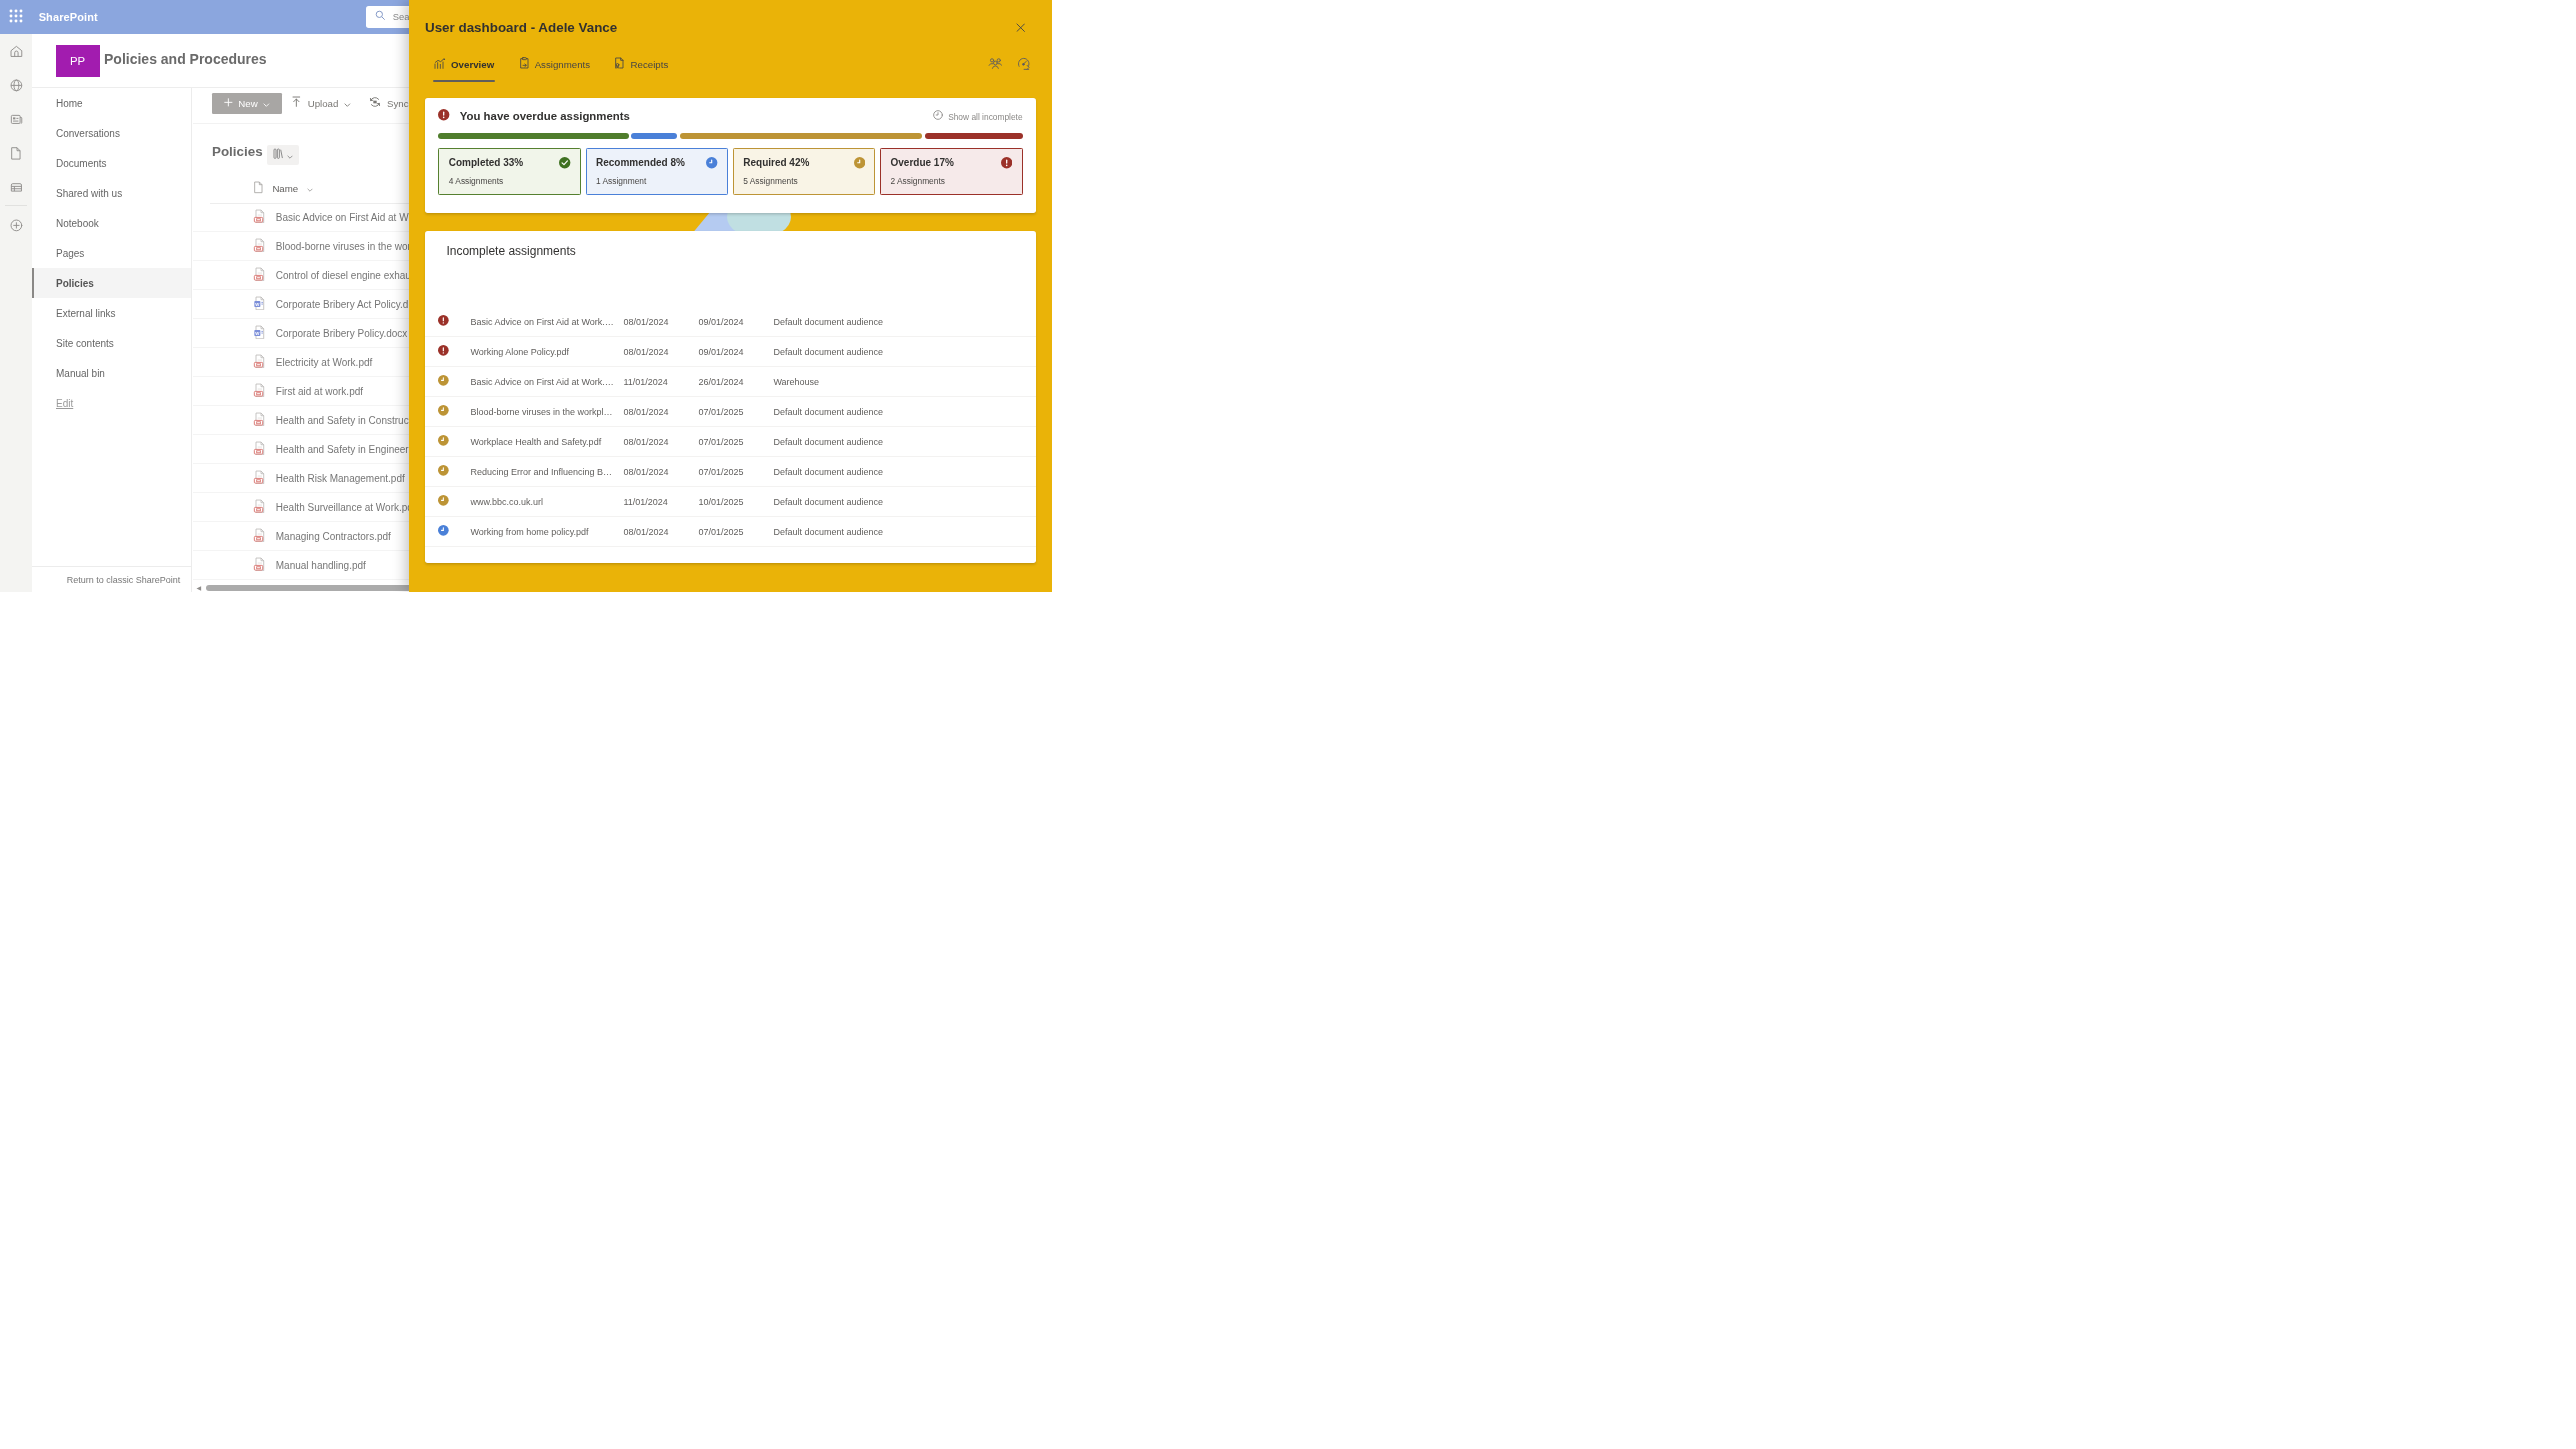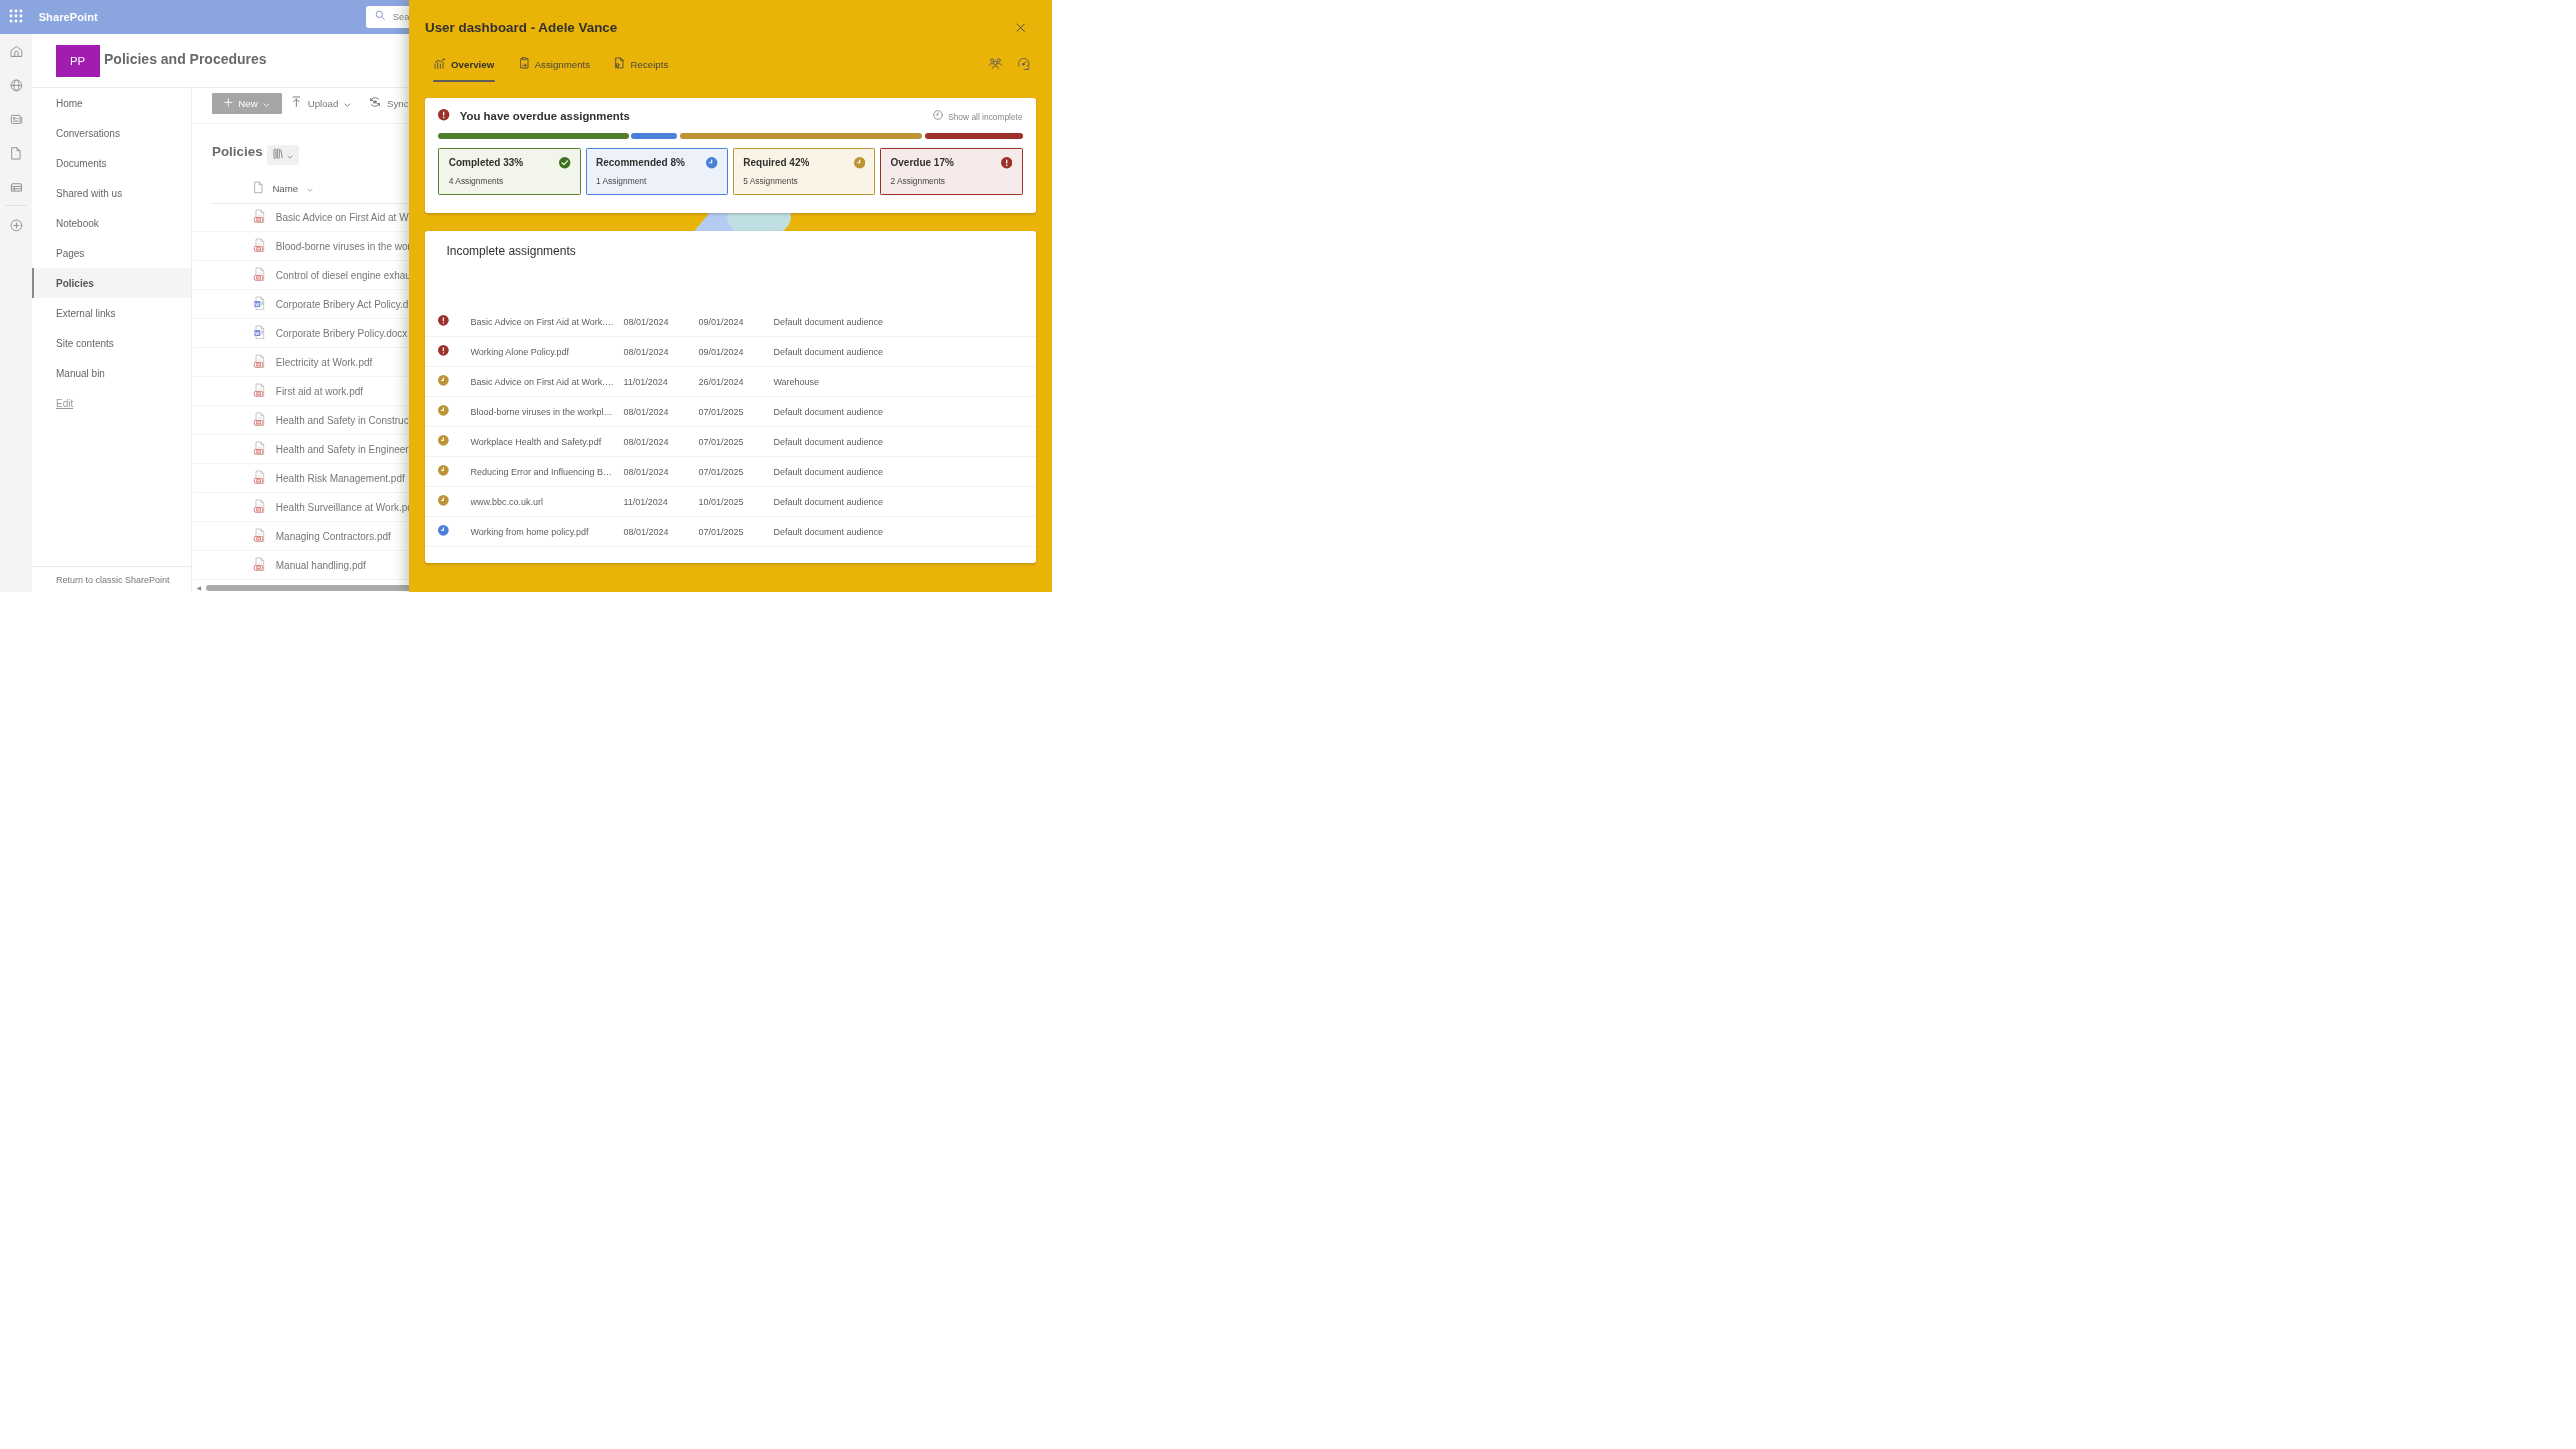--- a/index.html
+++ b/index.html
@@ -26,21 +26,21 @@
   
   .site-header { position:absolute; left:32px; top:34px; right:0; height:54px; background:#fff; border-bottom:0.7px solid #ededed; z-index:1; }
   .site-logo { position:absolute; left:23.5px; top:10.7px; width:44px; height:32px; background:#a21caf; color:#fff; font-size:11.4px; display:flex; align-items:center; justify-content:center; }
   .site-title { position:absolute; left:72px; top:17.4px; font-size:14px; font-weight:600; color:#6a6a6a; white-space:nowrap; }
 
   
   .sidebar { position:absolute; left:32px; top:88px; width:160px; height:504px; background:#fff; border-right:0.7px solid #ececec; z-index:1; }
   .nav-item { display:flex; align-items:center; height:30px; padding-left:24px; font-size:10px; color:#666; cursor:pointer; text-decoration:none; }
   .nav-item.active { background:#f4f4f4; border-left:2px solid #8a8886; padding-left:22px; color:#555; font-weight:700; }
   .nav-item.muted .nav-label { color:#9a9a9a;text-decoration:underline; }
-  .sidebar-footer { position:absolute; bottom:0; left:0; right:0; height:26px; border-top:0.7px solid #ececec; display:flex; align-items:center; padding-left:24px; }
+  .sidebar-footer { position:absolute; bottom:0; left:0; right:0; height:26px; border-top:0.7px solid #ececec; display:flex; align-items:center; padding-left:24px;justify-content:center; }
   .sidebar-footer a { font-size:9px; color:#777; text-decoration:none; cursor:pointer; }
 
   
   .main { position:absolute; left:193px; top:88px; width:859px; height:504px; background:#fff; z-index:1; overflow:hidden; }
   .btn-new { position:absolute; left:19px; top:4.7px; width:70px; height:21px; background:#a8a6a4; border-radius:1.3px; color:#fff; font-size:9.7px; display:flex; align-items:center; justify-content:center; gap:5.4px; }
   .cmd-btn { position:absolute; top:4.7px; height:21px; display:flex; align-items:center; gap:6px; color:#797774; font-size:9.7px; }
   .cmd-upload { left:98px; }
   .cmd-sync { left:176px; }
   .cmd-sep { position:absolute; left:0; right:0; top:35px; height:0.7px; background:#f2f2f2; }
   .list-title { position:absolute; left:19px; top:56px; font-size:13.4px; font-weight:600; color:#6b6b6b; }

